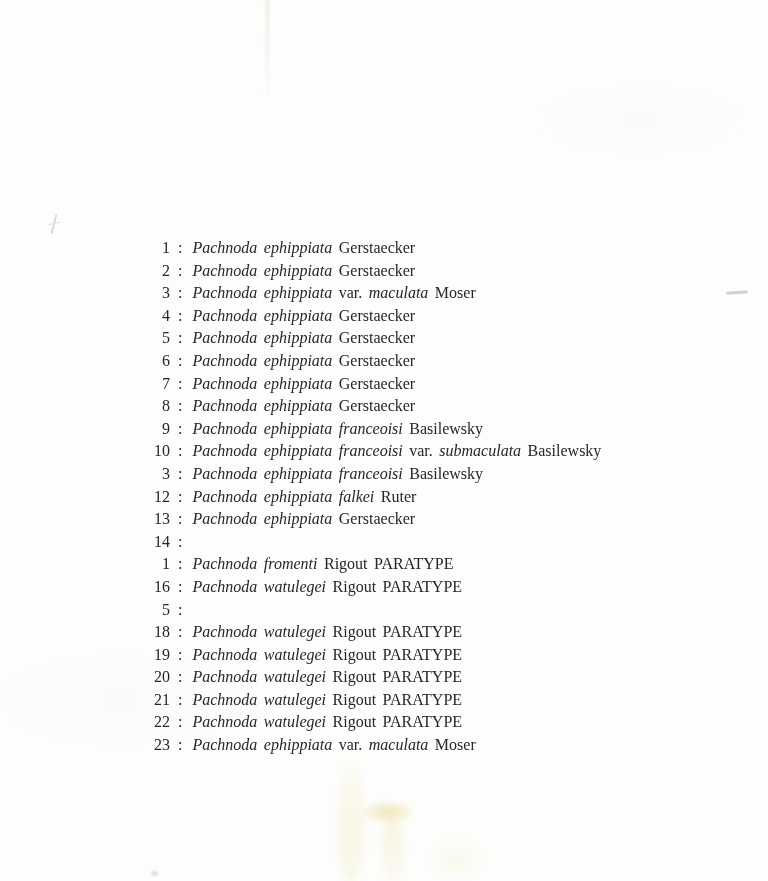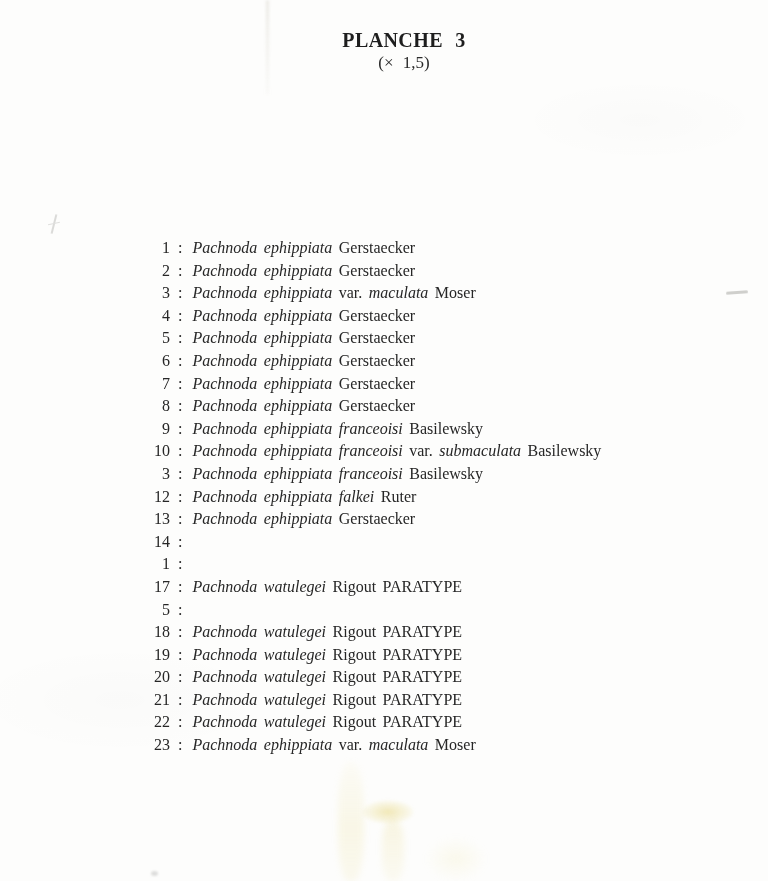--- a/index.html
+++ b/index.html
@@ -156,24 +156,20 @@
     background: rgba(150,150,145,0.3);
     border-radius: 50%;
     filter: blur(1px);
   }
 </style>
 </head>
 <body>
 
 <div class="page">
 
-  <div class="header">
-    <div class="title">PLANCHE 3</div>
-    <div class="scale-note">(× 1,5)</div>
-  </div>
 
   <div class="legend">
       <div class="row">
         <span class="num">1</span>
         <span class="colon">:</span>
         <span><span class="it">Pachnoda ephippiata</span> <span class="rm">Gerstaecker</span></span>
       </div>
       <div class="row">
         <span class="num">2</span>
         <span class="colon">:</span>
@@ -234,23 +230,24 @@
         <span class="colon">:</span>
         <span><span class="it">Pachnoda ephippiata</span> <span class="rm">Gerstaecker</span></span>
       </div>
       <div class="row">
         <span class="num">14</span>
         <span class="colon">:</span>
       </div>
       <div class="row">
         <span class="num">1</span>
         <span class="colon">:</span>
-      </div>
-      <div class="row">
-        <span class="num">17</span>
+        <span><span class="it">Pachnoda fromenti</span> <span class="rm">Rigout PARATYPE</span></span>
+      </div>
+      <div class="row">
+        <span class="num">16</span>
         <span class="colon">:</span>
         <span><span class="it">Pachnoda watulegei</span> <span class="rm">Rigout PARATYPE</span></span>
       </div>
       <div class="row">
         <span class="num">5</span>
         <span class="colon">:</span>
       </div>
       <div class="row">
         <span class="num">18</span>
         <span class="colon">:</span>

